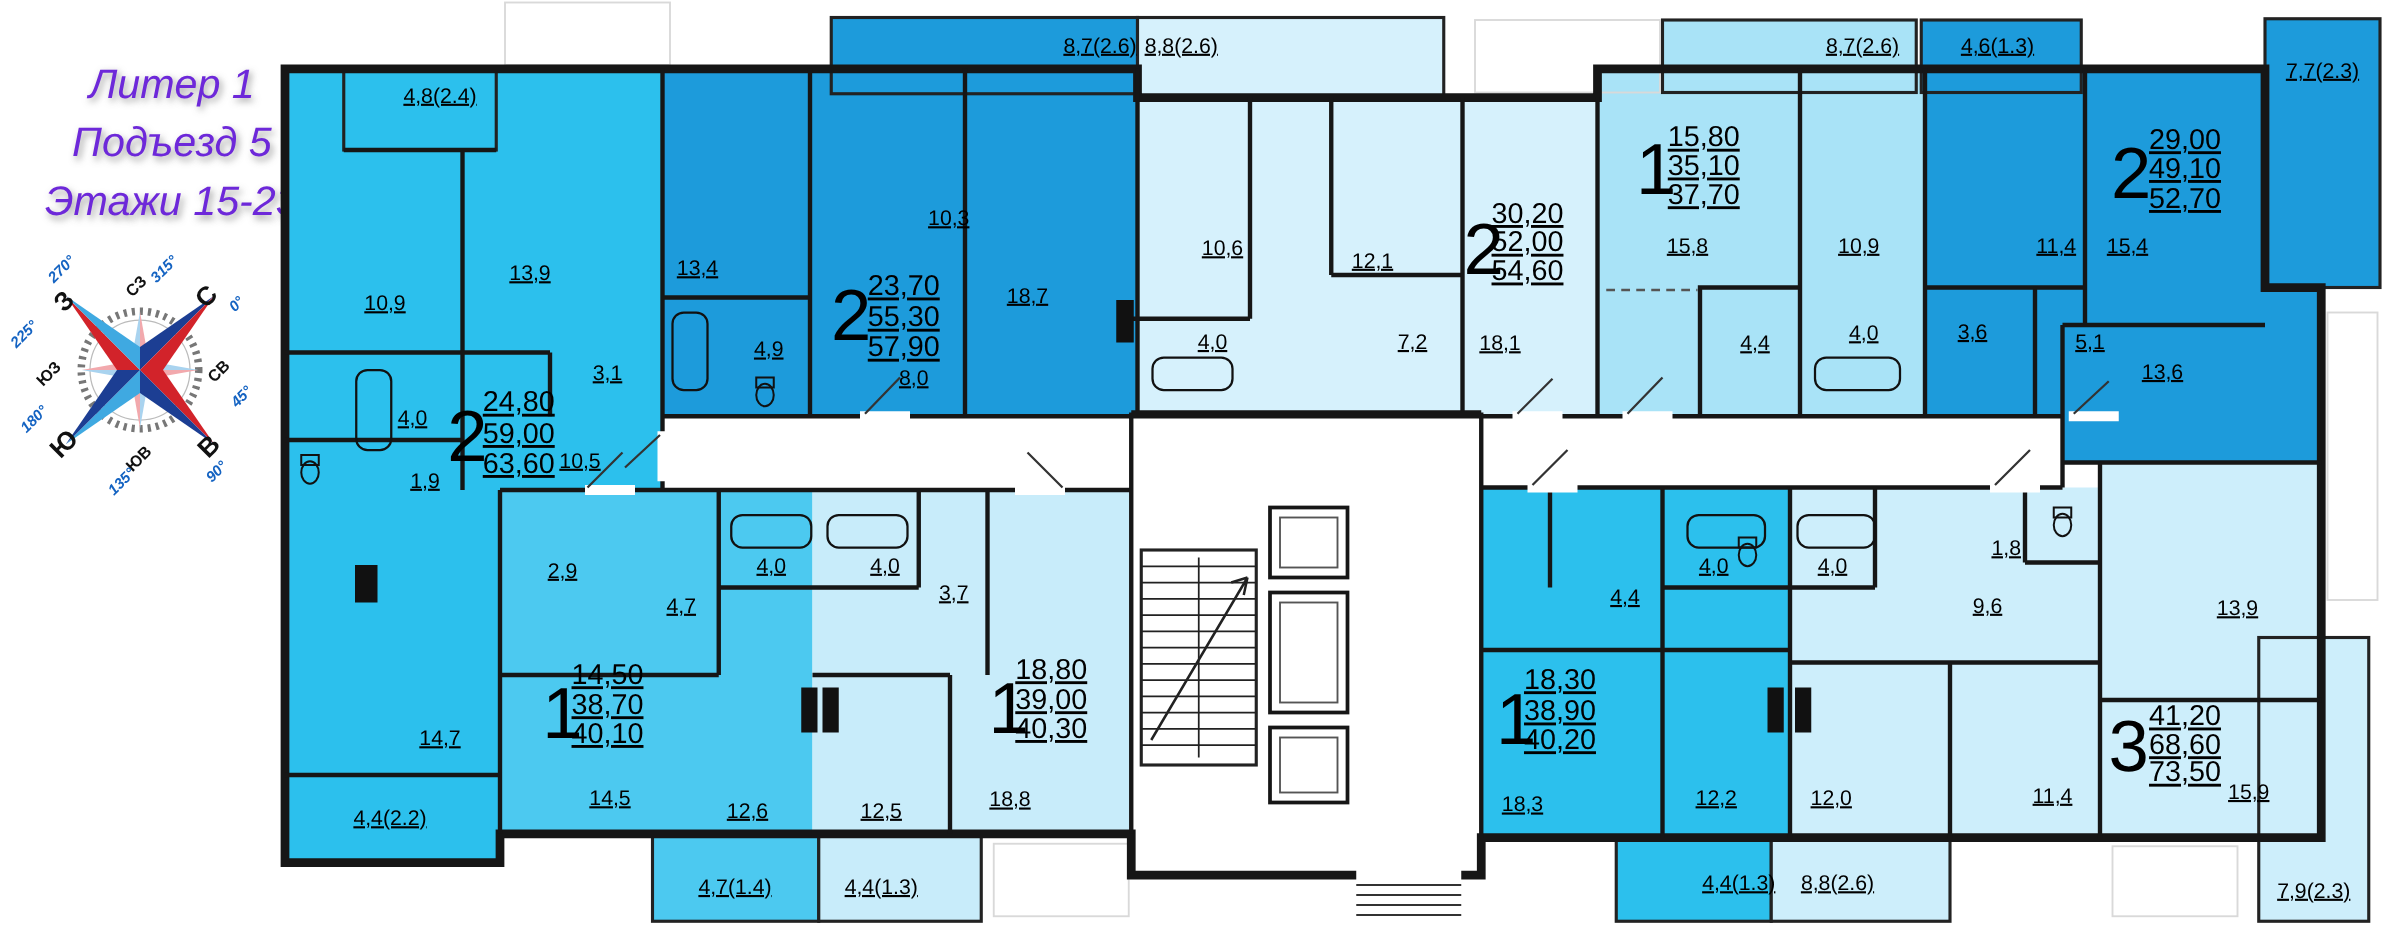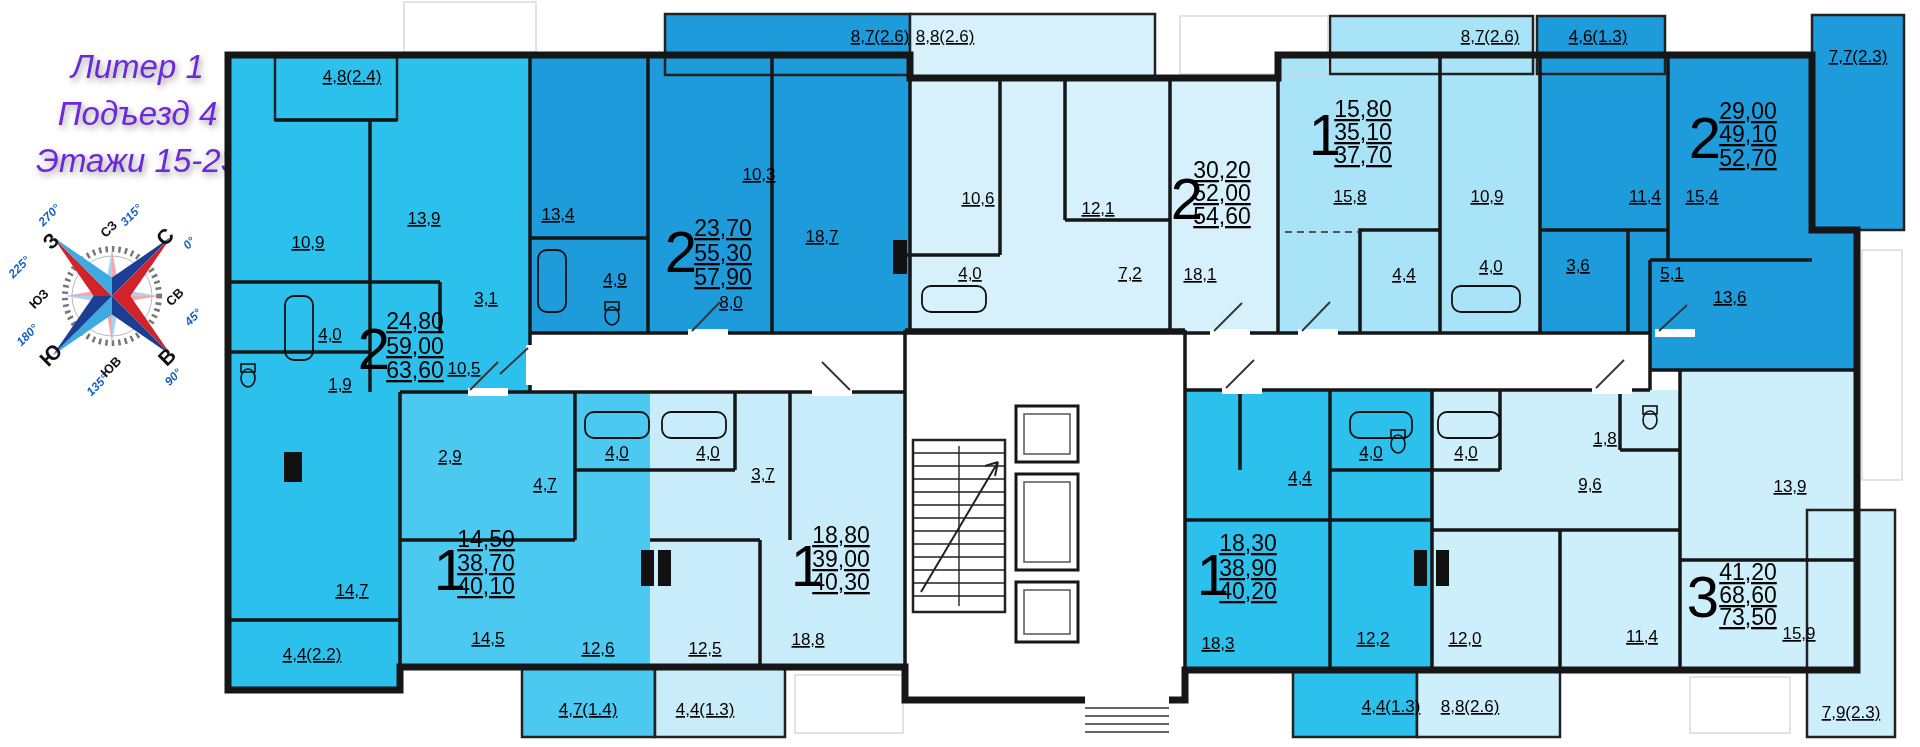--- a/index.html
+++ b/index.html
@@ -13,21 +13,21 @@
   .av{font:500 23px "Liberation Sans",sans-serif;fill:#000;text-decoration:underline;text-anchor:middle;}
   .cl{font:700 21px "Liberation Sans",sans-serif;fill:#111;text-anchor:middle;}
   .cs{font:700 13px "Liberation Sans",sans-serif;fill:#111;text-anchor:middle;}
   .cd{font:italic 700 12px "Liberation Sans",sans-serif;fill:#1463c2;text-anchor:middle;}
 </style>
 </head>
 <body>
 
 <div class="title">
   <div>Литер 1</div>
-  <div>Подъезд 4</div>
+  <div>Подъезд 5</div>
   <div>Этажи 15-23</div>
 </div>
 
 <svg width="1920" height="747" viewBox="0 0 1920 747">
 
   <g>
     <polygon points="228,55 530,55 530,392 400,392 400,690 228,690" fill="#2cc0ed"></polygon>
     <rect x="530" y="55" width="380" height="278" fill="#1d9bdb"></rect>
     <rect x="400" y="392" width="250" height="275" fill="#4cc9f0"></rect>
     <rect x="650" y="392" width="255" height="275" fill="#c8ecfa"></rect>

